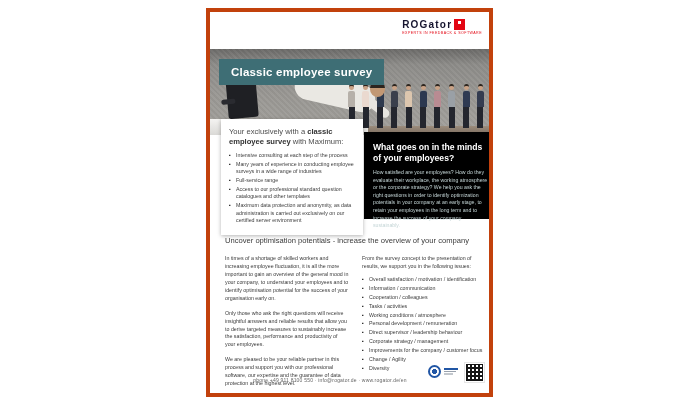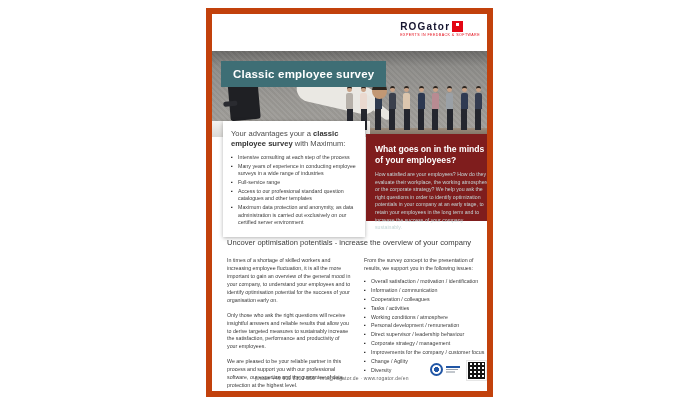--- a/index.html
+++ b/index.html
@@ -1,19 +1,19 @@
 <!DOCTYPE html>
 <html><head>
 <meta charset="utf-8">
 <style>
   html,body{margin:0;padding:0;background:#ffffff;}
   .stage{position:relative;width:700px;height:400px;background:#ffffff;overflow:hidden;
          font-family:"Liberation Sans", sans-serif;}
   .page{position:absolute;left:206px;top:8px;width:287px;height:389px;background:#ffffff;
-        border:6px solid #c2410c;box-sizing:border-box;overflow:hidden;}
+        border:4px solid #c2410c;box-sizing:border-box;overflow:hidden;}
 
   
   .logo{position:absolute;top:7px;right:7px;text-align:left;}
   .logo-row{display:flex;align-items:center;gap:2px;}
   .wordmark{font-size:10px;font-weight:bold;letter-spacing:1.2px;color:#15142e;line-height:1;}
   .brand-mark{width:11px;height:11px;background:#e30613;position:relative;display:inline-block;}
   .brand-mark::after{content:"";position:absolute;left:4px;top:2px;width:3px;height:3px;background:#ffffff;}
   .tagline{font-size:3.6px;letter-spacing:0.45px;color:#e30613;margin-top:1.5px;line-height:1;}
 
   
@@ -47,21 +47,21 @@
 
   
   .adv-box{position:absolute;left:11px;top:107px;width:142px;background:#ffffff;z-index:4;
            box-shadow:0 1px 4px rgba(0,0,0,.3);padding:8px 8px 9px 8px;box-sizing:border-box;}
   .adv-heading{font-size:7.6px;line-height:1.3;color:#4c4c4c;}
   .adv-heading b{color:#333333;}
   ul.sq{margin:5px 0 0 0;padding:0;list-style:none;}
   ul.sq li{position:relative;padding-left:7px;font-size:5.3px;line-height:1.4;color:#3c3c3c;margin-bottom:1.5px;}
   ul.sq li::before{content:"▪";position:absolute;left:0;top:0;font-size:5.3px;color:#222;}
 
-  .minds-box{position:absolute;left:154px;top:120px;width:133px;height:87px;background:#7f1d1d;z-index:4;
+  .minds-box{position:absolute;left:154px;top:120px;width:133px;height:87px;background:#000000;z-index:4;
              padding:10px 9px;box-sizing:border-box;}
   .minds-heading{color:#ffffff;font-weight:bold;font-size:8.6px;line-height:1.3;}
   .minds-body{color:#c4d5d6;font-size:5.2px;line-height:1.45;margin-top:5px;}
 
   
   .mood{position:absolute;left:15px;top:221px;width:259px;z-index:2;}
   .mood-h{font-size:11px;font-weight:bold;color:#1c1c1c;line-height:1.1;}
   .mood-sub{font-size:7.6px;color:#3a3a3a;margin-top:3px;}
   .cols{display:flex;gap:13px;margin-top:10px;}
   .col-l{width:128px;}
@@ -158,21 +158,21 @@
             <div class="p-top" style="background:#343c50"></div>
             <div class="p-legs"></div>
           </div>
       </div>
       <div class="title-band" style="background:#3e6e75">
         <span>Classic employee survey</span>
       </div>
     </div>
 
     <div class="adv-box">
-      <div class="adv-heading"><span>Your advantages your a </span><b>classic employee survey</b><span> with Maximum:</span></div>
+      <div class="adv-heading"><span>Your exclusively with a </span><b>classic employee survey</b><span> with Maximum:</span></div>
       <ul class="sq">
         <li>Intensive consulting at each step of the process</li>
         <li>Many years of experience in conducting employee surveys in a wide range of industries</li>
         <li>Full-service range</li>
         <li>Access to our professional standard question catalogues and other templates</li>
         <li>Maximum data protection and anonymity, as data administration is carried out exclusively on our certified server environment</li>
       </ul>
     </div>
 
     <div class="minds-box">

